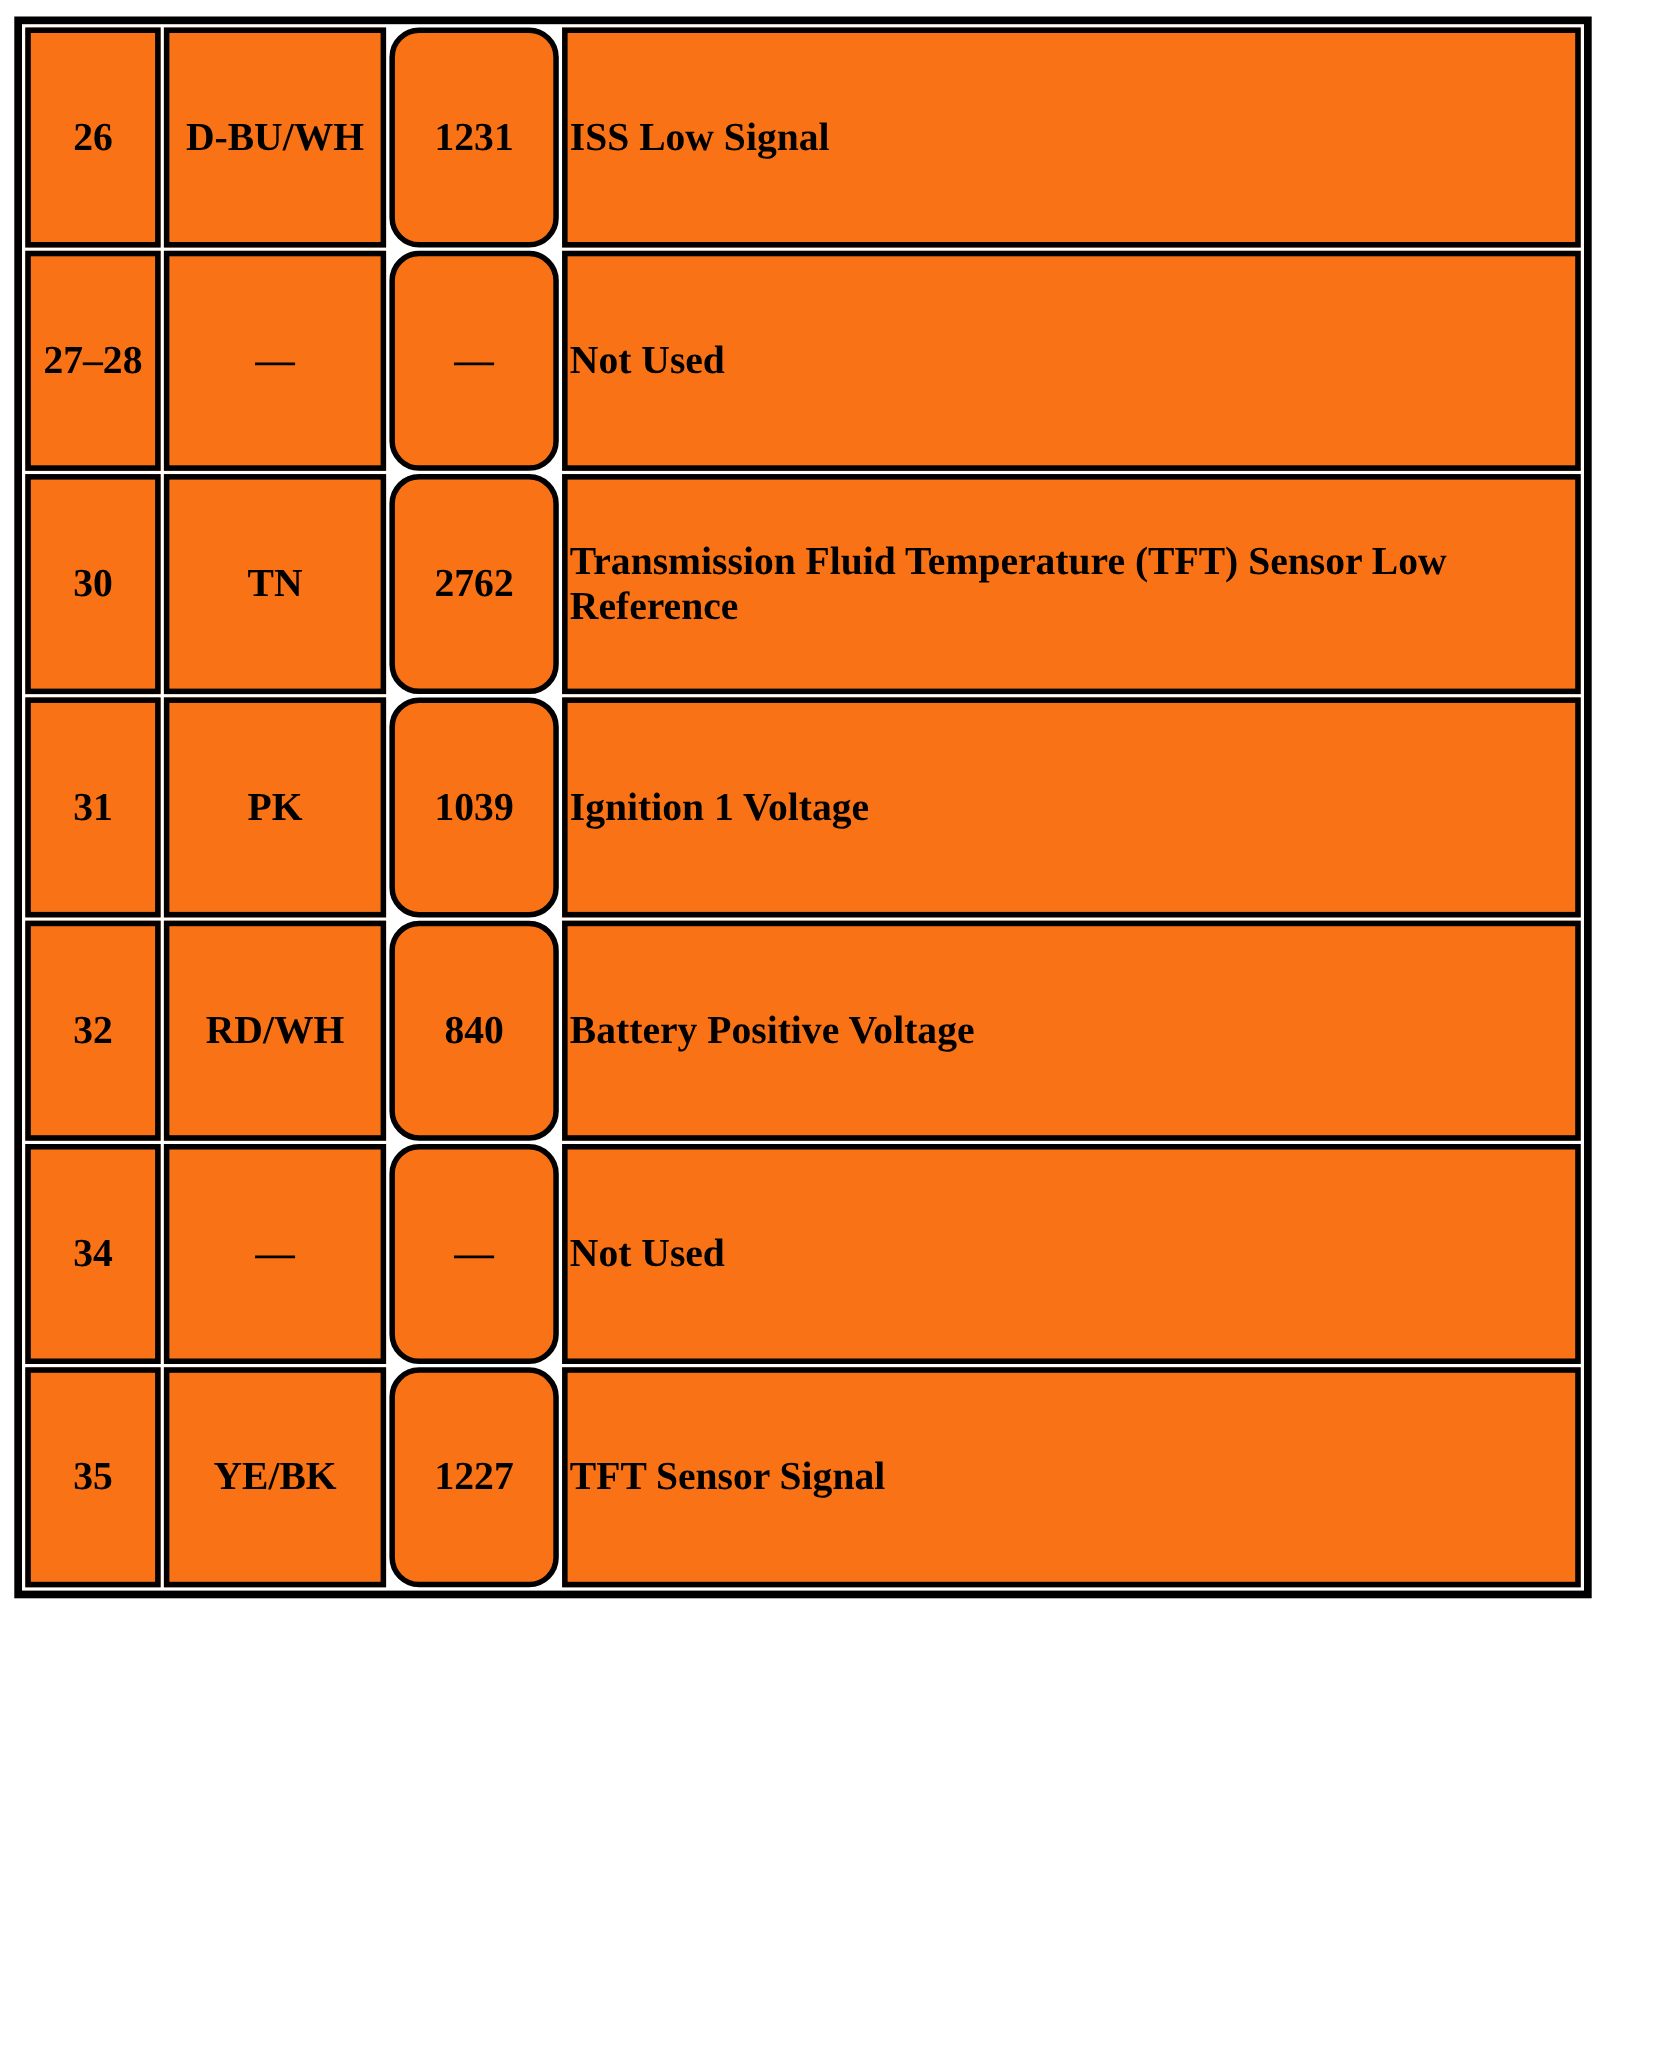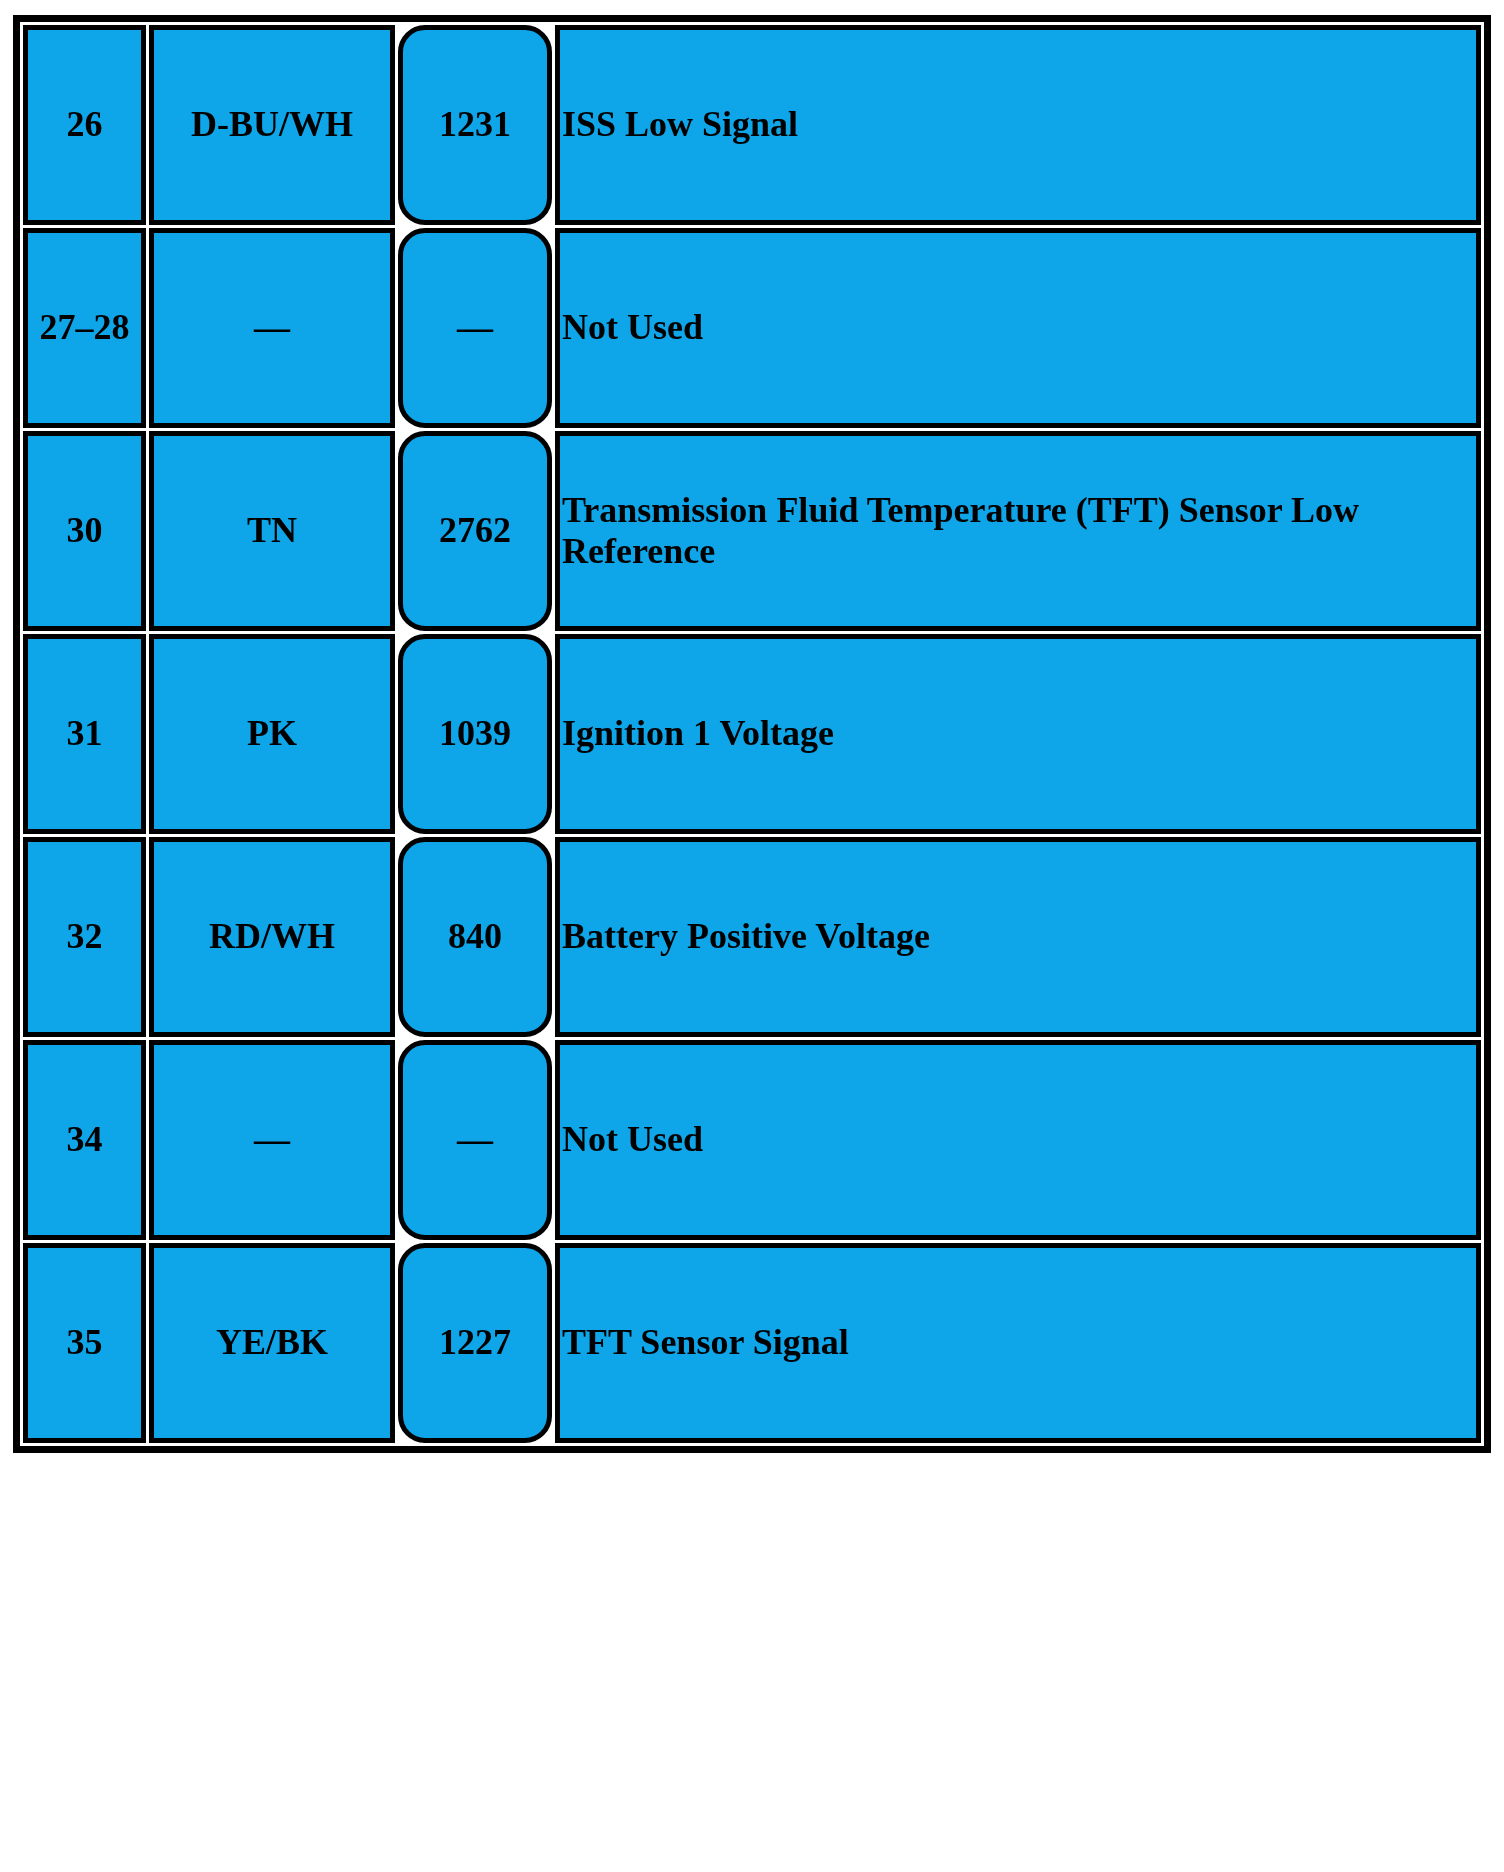--- a/index.html
+++ b/index.html
@@ -25,25 +25,25 @@
     table-layout: fixed;
   }
   table.pinout td {
     box-sizing: border-box;
     border: 5px solid #000000;
     height: 200px;
     vertical-align: middle;
     font-weight: bold;
     font-size: 36px;
     line-height: 1.15;
-    background: #0ea5e9;
+    background: #f97316;
     overflow: hidden;
   }
   td.col-pin     { width: 123px; text-align: center; }
-  td.col-wire    { width: 246px; text-align: center; }
+  td.col-wire    { width: 202px; text-align: center; }
   td.col-circuit { width: 154px; text-align: center; border-radius: 27px; }
   td.col-func    { width: 926px; text-align: left; padding-left: 2px; padding-right: 6px; }
 </style>
 </head>
 <body>
 
 <table class="pinout">
   <tbody>
     <tr>
       <td class="col-pin">26</td>

